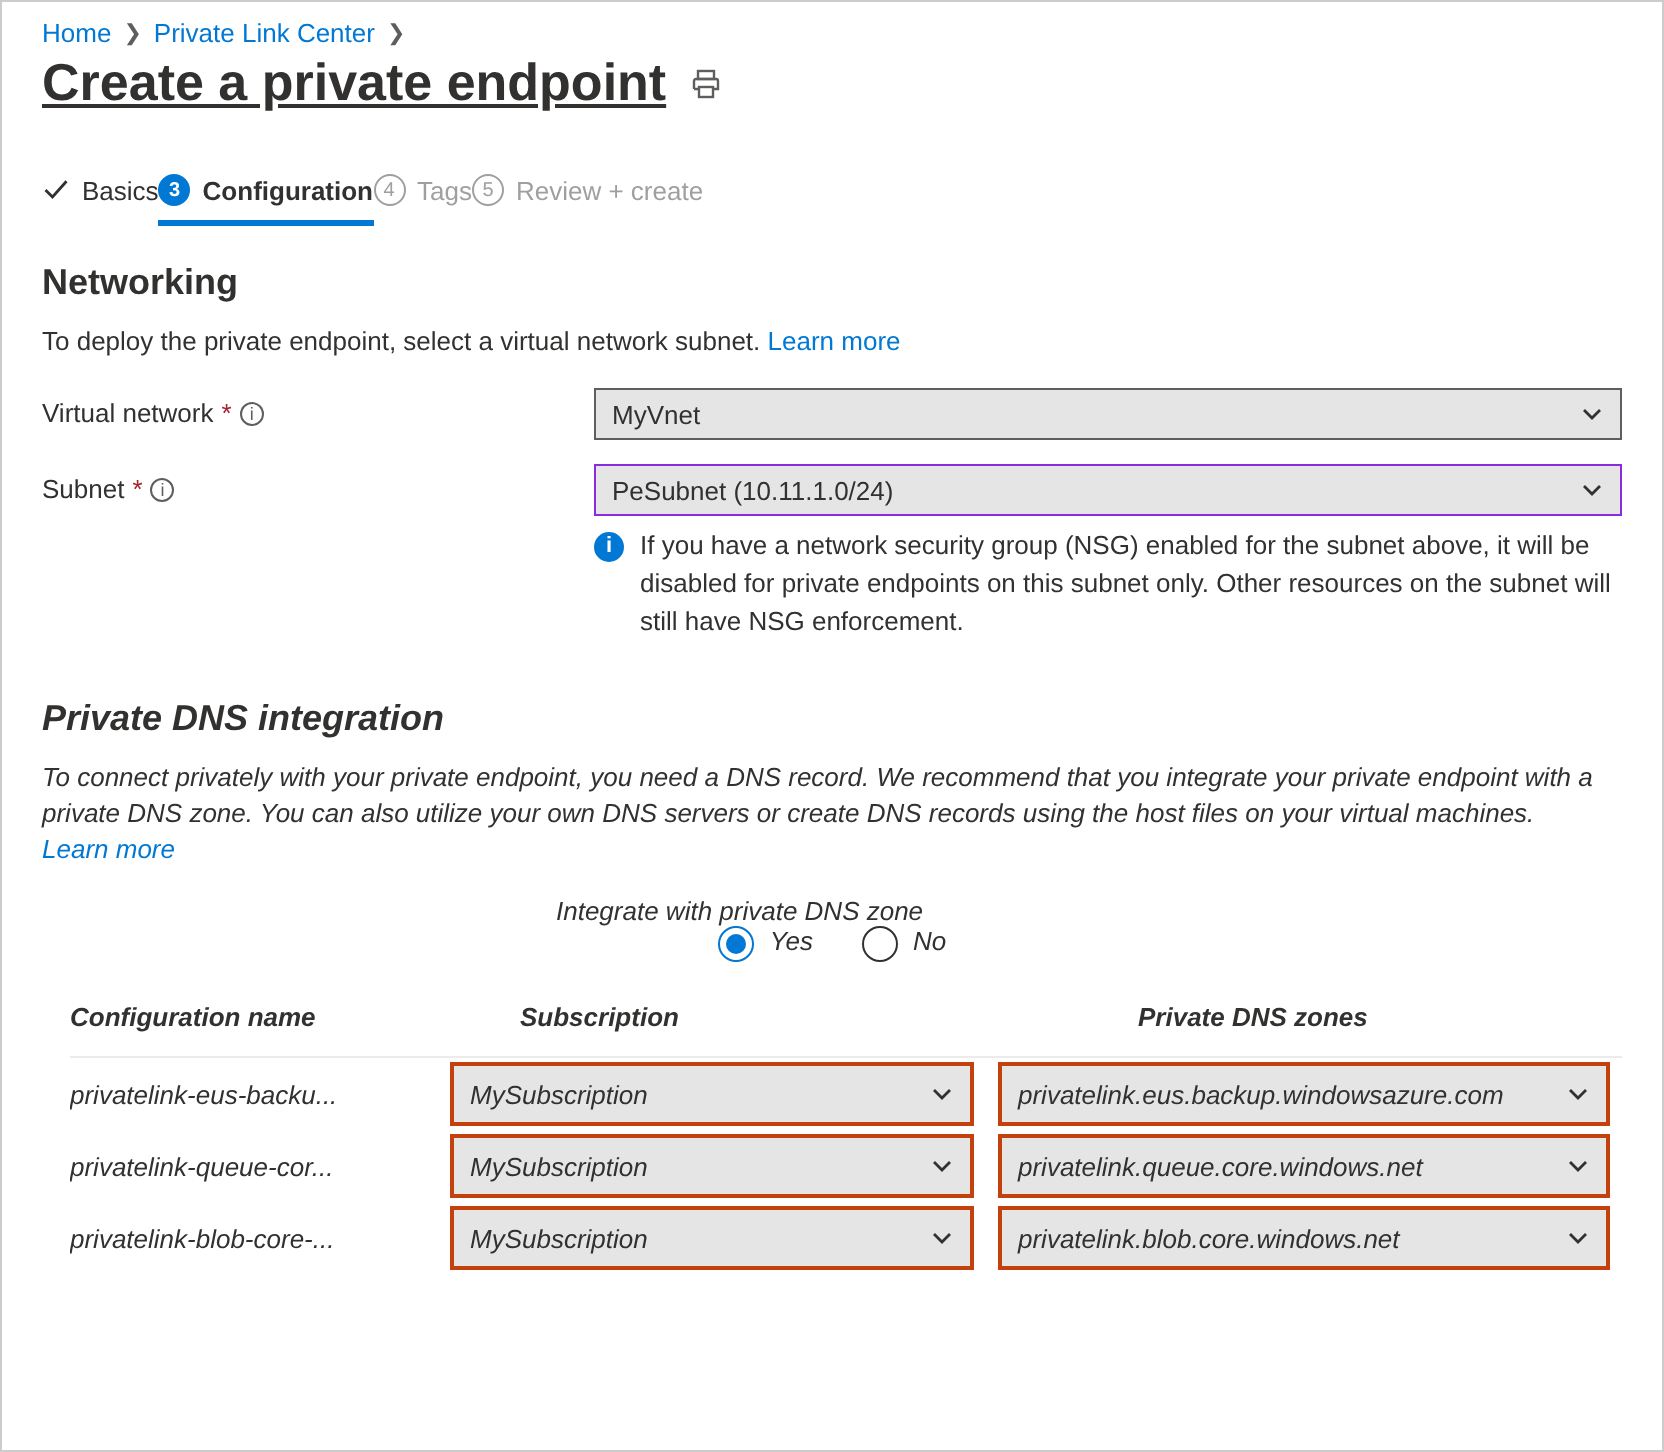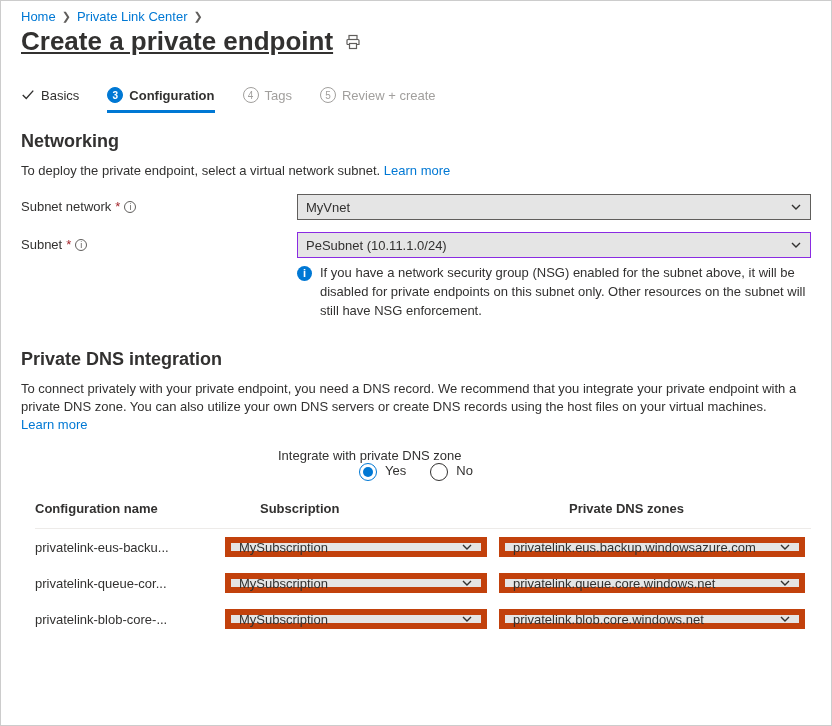--- a/index.html
+++ b/index.html
@@ -20,21 +20,21 @@
   .breadcrumb { display: flex; align-items: center; gap: 6px; font-size: 13px; margin-bottom: 2px; }
   .breadcrumb a { color: #0078d4; text-decoration: none; cursor: pointer; }
   .breadcrumb .sep { color: #605e5c; font-size: 11px; }
 
   
   .title-row { display: flex; align-items: center; gap: 12px; margin: 2px 0 24px 0; }
   .title-row h1 { font-size: 26px; font-weight: 600; margin: 0; color: #323130; text-decoration: underline; }
   .print-icon { width: 16px; height: 16px; color: #605e5c; cursor: pointer; }
 
   
-  .tabs { display: flex; gap: 28px; border-bottom: 0; margin-bottom: 18px; }
+  .tabs { display: flex; border-bottom: 0; margin-bottom: 18px; }
   .tab { display: flex; align-items: center; gap: 6px; padding: 6px 0 10px 0; cursor: pointer; color: #323130; }
   .tab .num-circle {
     width: 16px; height: 16px; border-radius: 50%; display: inline-flex;
     align-items: center; justify-content: center; font-size: 10px; border: 1px solid #a19f9d; color: #a19f9d;
   }
   .tab.done .check { width: 14px; height: 14px; color: #323130; }
   .tab.active { font-weight: 600; border-bottom: 3px solid #0078d4; padding-bottom: 7px; }
   .tab.active .num-circle { background: #0078d4; border-color: #0078d4; color: #fff; }
   .tab.pending { color: #a19f9d; }
 
@@ -58,38 +58,38 @@
   .select.focused { border: 1px solid #8a2be2; }
   .chev { width: 12px; height: 12px; }
 
   .info-callout { display: flex; gap: 8px; margin-top: 6px; font-size: 13px; line-height: 1.45; }
   .info-callout .blue-i {
     width: 15px; height: 15px; min-width: 15px; border-radius: 50%;
     background: #0078d4; color: #fff; display: inline-flex; align-items: center;
     justify-content: center; font-size: 11px; font-weight: bold; margin-top: 2px;
   }
 
-  .section.second { margin-top: 28px; }
+  .section.second { margin-top: 28px; font-style: italic; }
 
   
   .radio-row { display: flex; align-items: center; gap: 24px; }
   .radio-opt { display: flex; align-items: flex-start; gap: 8px; cursor: pointer; }
   .radio { width: 18px; height: 18px; border: 1px solid #323130; border-radius: 50%; display: inline-flex; align-items: center; justify-content: center; }
   .radio.checked { border-color: #0078d4; }
   .radio.checked::after { content: ""; width: 10px; height: 10px; border-radius: 50%; background: #0078d4; }
 
   
   .dns-table { margin-top: 20px; padding-left: 14px; }
   .dns-head { display: flex; font-size: 13px; font-weight: 600; color: #323130; padding: 0 0 12px 0; border-bottom: 1px solid #edebe9; gap: 35px; }
   .dns-col1 { width: 190px; }
   .dns-col2 { width: 274px; padding-right: 12px; }
   .dns-col3 { flex: 1; }
   .dns-row { display: flex; align-items: center; height: 36px; }
   .dns-row .dns-col1 { white-space: nowrap; overflow: hidden; text-overflow: ellipsis; padding-right: 14px; }
-  .dns-row .select { height: 20px; font-size: 13px; border: 6px solid #c2410c; }
+  .dns-row .select { height: 32px; font-size: 13px; border: 2px solid #c2410c; }
   .dns-col3 .select { width: 100%; }
   .dns-col3 { padding-right: 6px; }
 </style>
 </head>
 <body>
 
 <div class="page">
 
   <div class="breadcrumb">
     <a>Home</a>
@@ -129,21 +129,21 @@
   </div>
 
   <div class="section">
     <h2>Networking</h2>
     <p class="narrow">
       <span>To deploy the private endpoint, select a virtual network subnet.  </span><a class="link">Learn more</a>
     </p>
 
     <div class="form-row">
       <div class="form-label">
-        <span>Subnet network</span>
+        <span>Virtual network</span>
         <span class="req">*</span>
         <span class="info-icon">i</span>
       </div>
       <div class="form-content">
         <div class="select">
           <span>MyVnet</span>
           <svg class="chev" viewBox="0 0 12 12" fill="none" stroke="#323130" stroke-width="1.4">
               <path d="M2 4 L6 8 L10 4"></path>
             </svg>
         </div>

